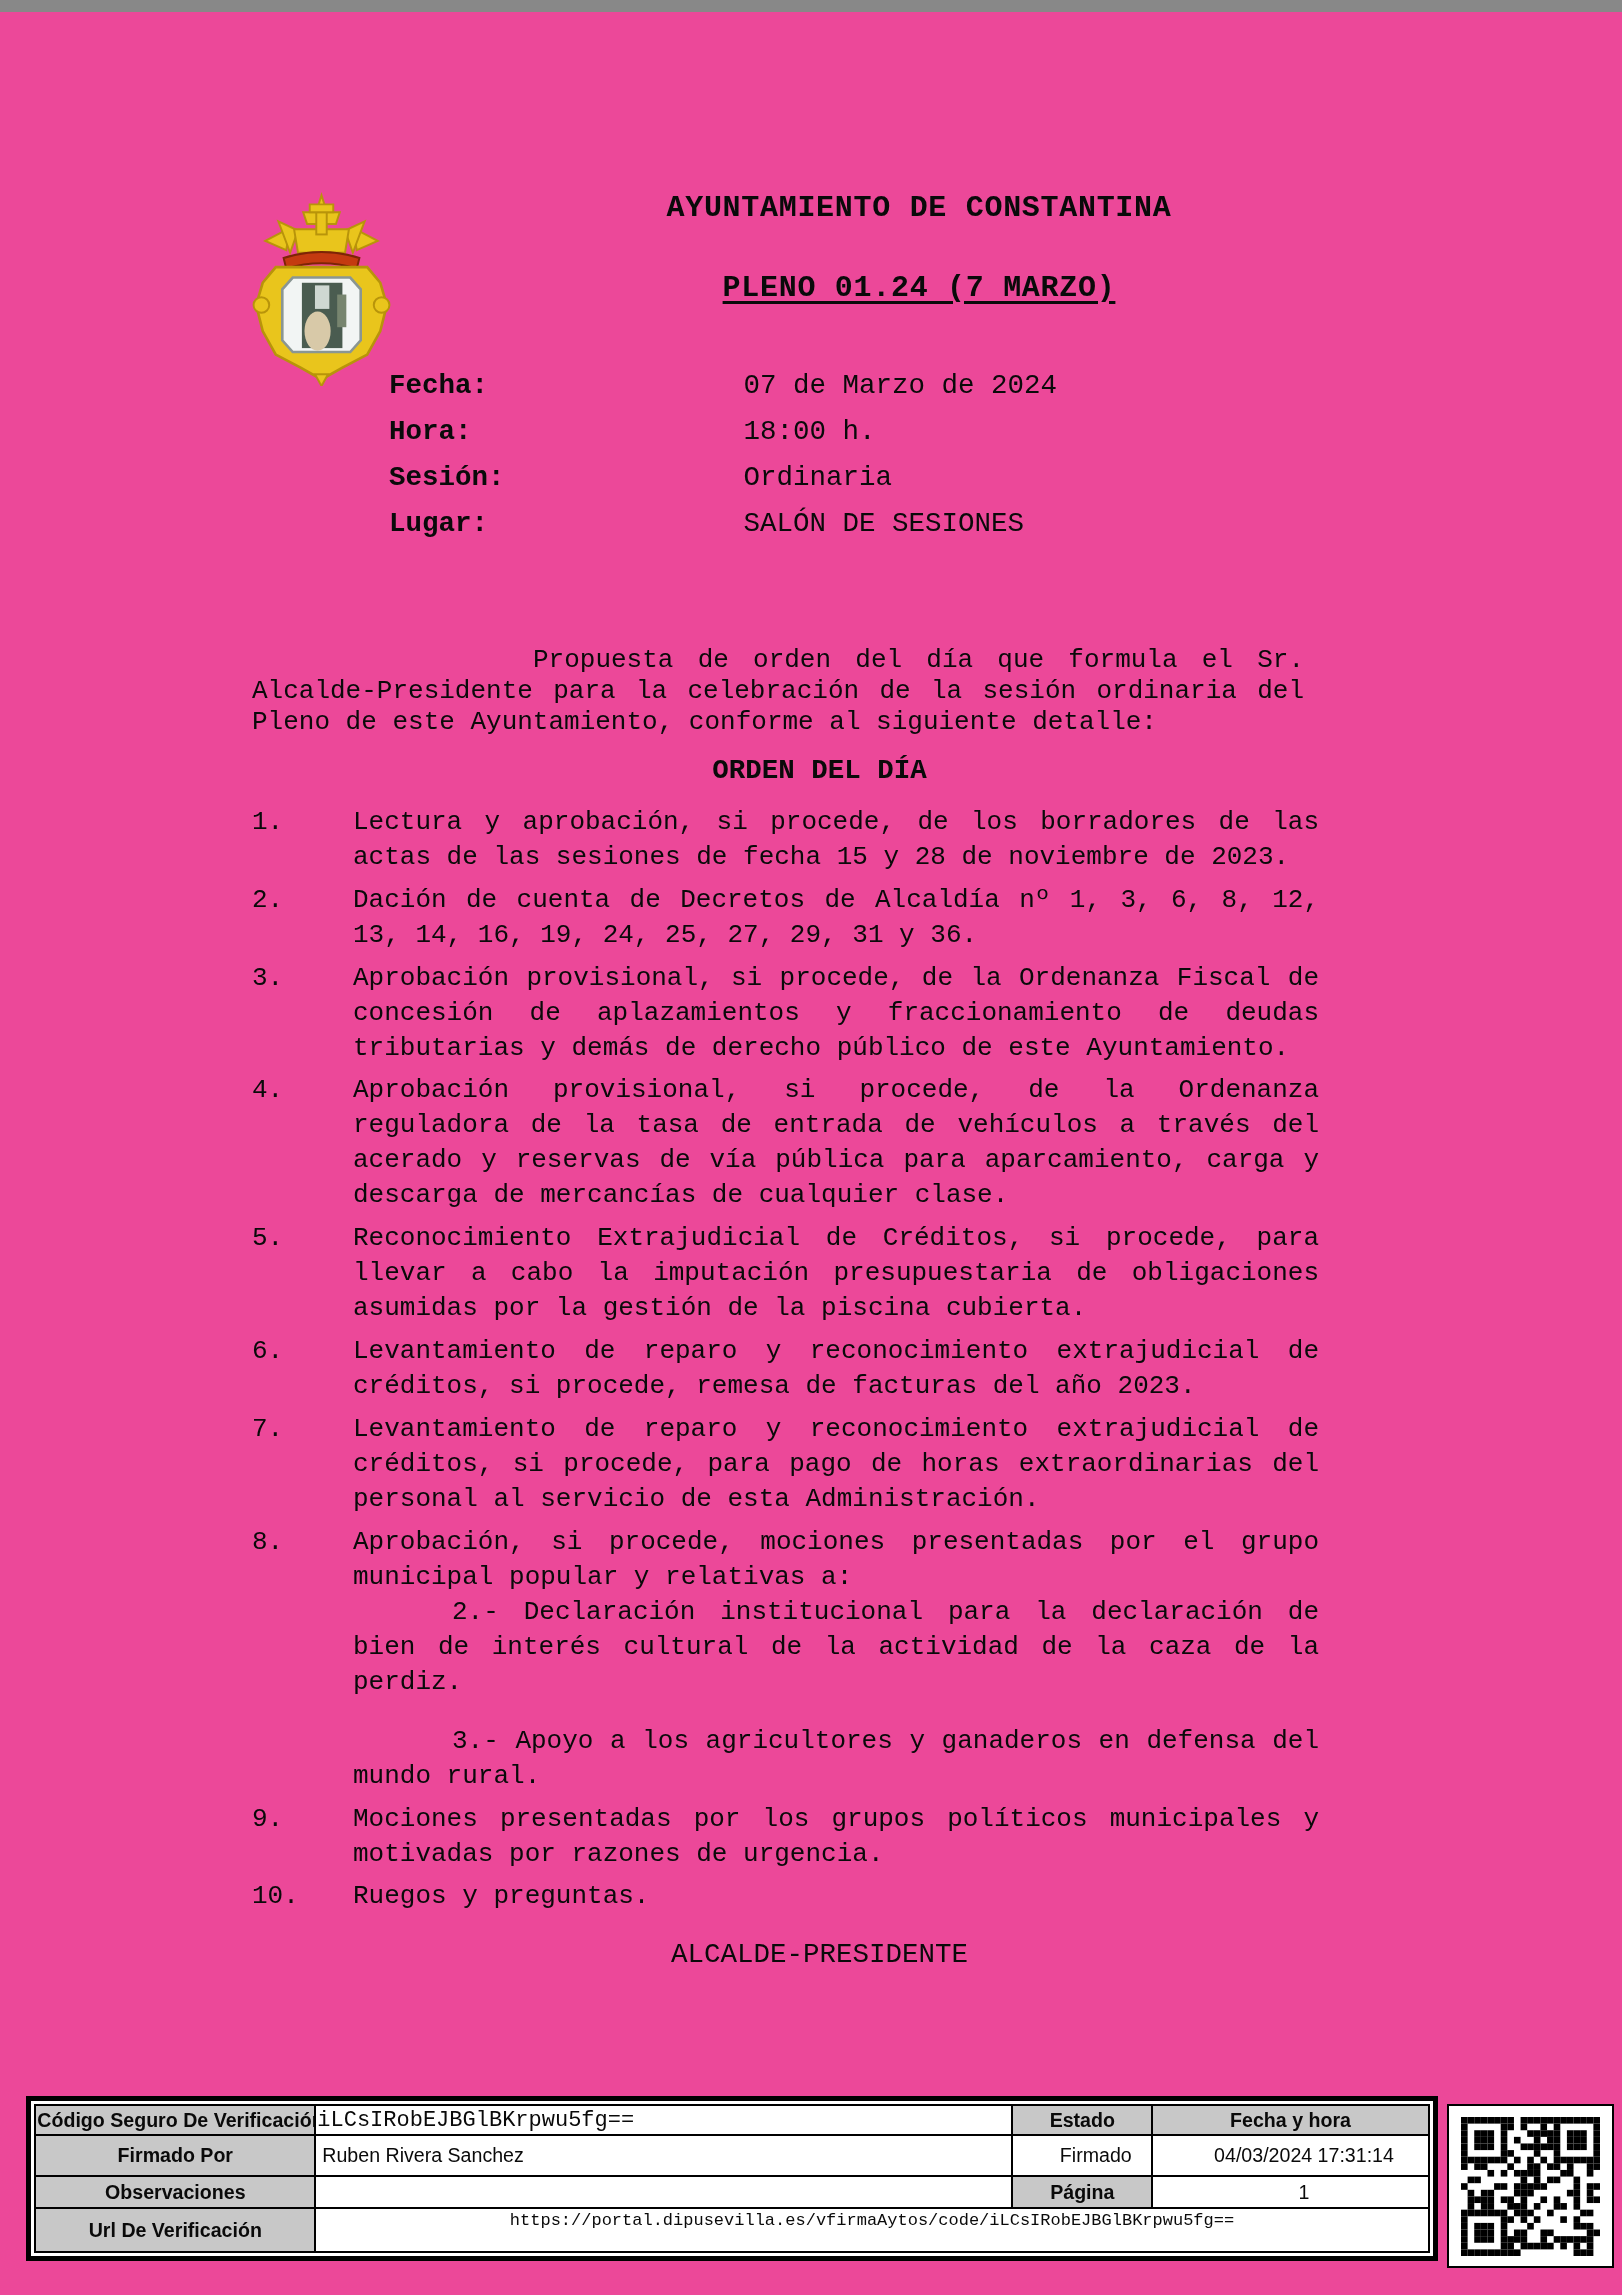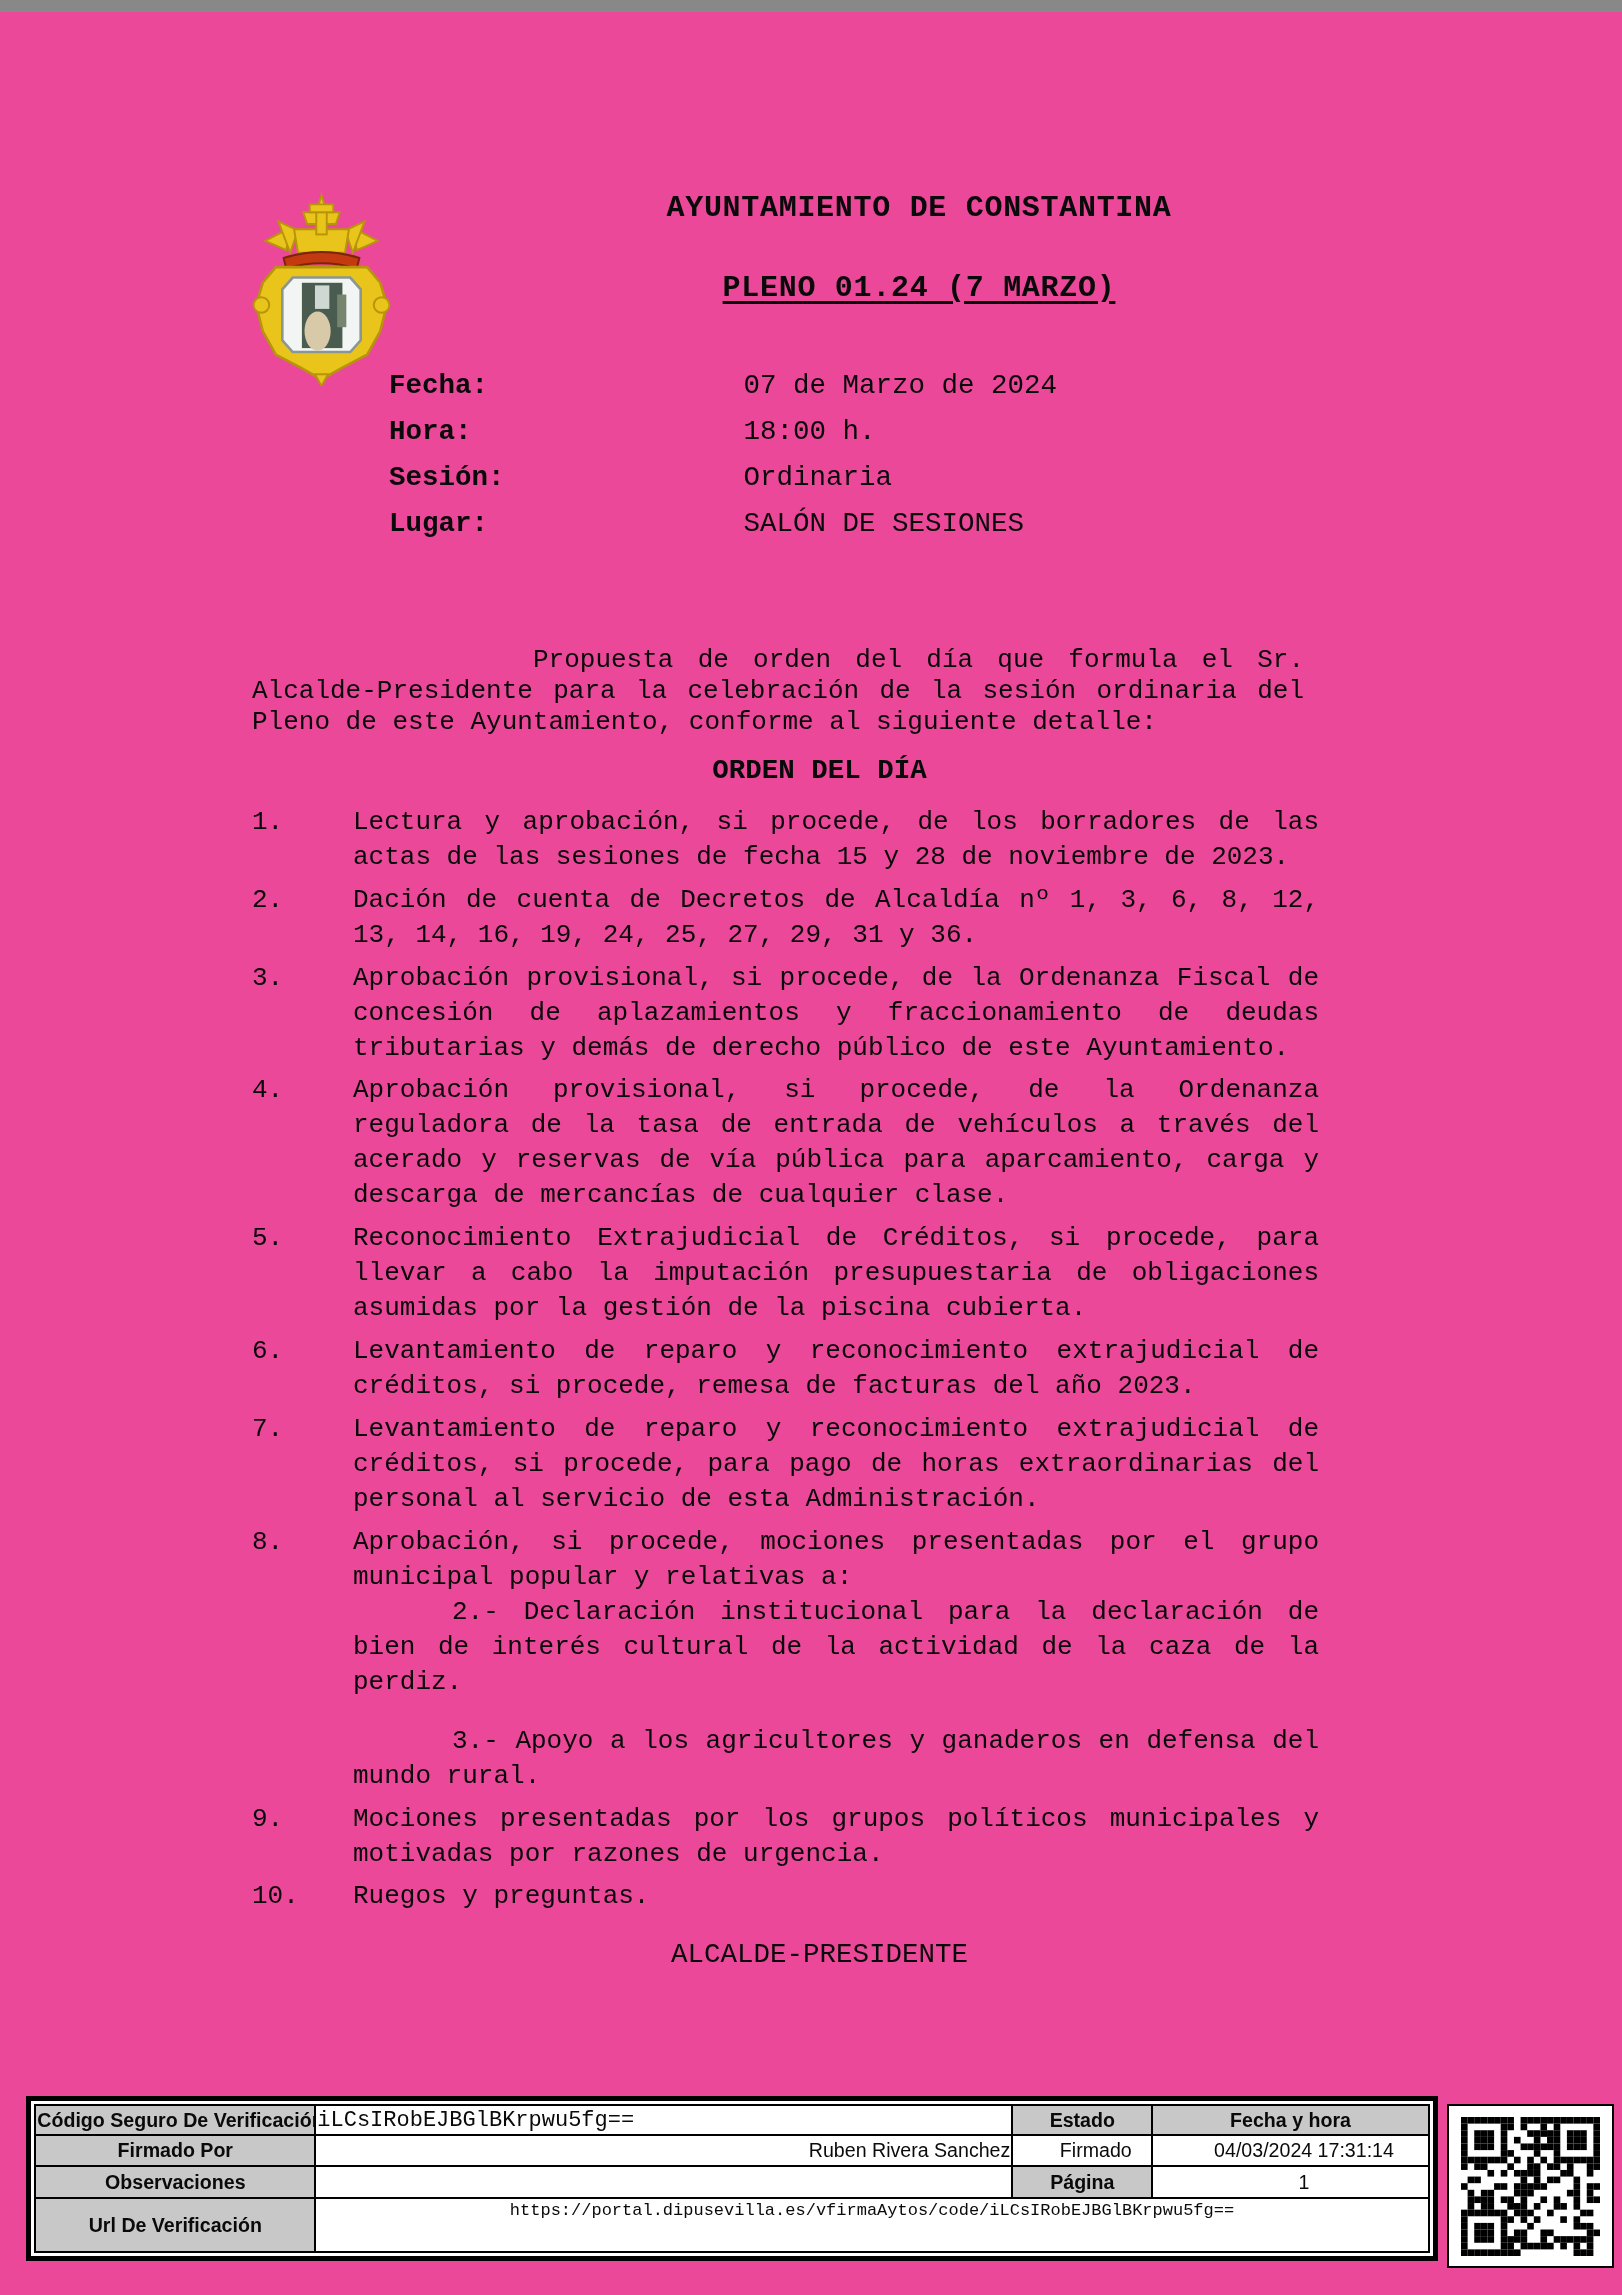--- a/index.html
+++ b/index.html
@@ -76,21 +76,21 @@
   }
   td.val-sans{
     font-family:"Liberation Sans","DejaVu Sans",sans-serif;
     font-size:19.6px;vertical-align:middle;padding-left:28px;
   }
   td.val-mono{
     font-family:"Liberation Mono","DejaVu Sans Mono",monospace;
     font-size:22px;text-align:left;vertical-align:middle;
   }
   td.c{text-align:center;}
-  td.l{text-align:right;padding-left:16px;}
+  td.l{text-align:left;padding-left:6px;}
   tr.r-url td.lbl{vertical-align:middle;}
   td.url-cell{
     font-family:"Liberation Mono","DejaVu Sans Mono",monospace;
     font-size:17px;text-align:center;vertical-align:top;padding-top:2px;
   }
   
   .qr-box{
     position:absolute;left:1447px;top:2092px;width:167px;height:164px;
     border:2px solid #000;background:#fff;box-sizing:border-box;
     display:flex;align-items:center;justify-content:center;
@@ -235,21 +235,21 @@
           <col style="width:140px">
           <col>
         </colgroup>
       <tbody>
           <tr style="height:30px">
         <td class="lbl">Código Seguro De Verificación:</td>
         <td class="val-mono">iLCsIRobEJBGlBKrpwu5fg==</td>
         <td class="lbl">Estado</td>
         <td class="lbl">Fecha y hora</td>
       </tr>
-      <tr style="height:31px">
+      <tr style="height:41px">
         <td class="lbl">Firmado Por</td>
         <td class="val-sans l">Ruben Rivera Sanchez</td>
         <td class="val-sans c">Firmado</td>
         <td class="val-sans c">04/03/2024 17:31:14</td>
       </tr>
       <tr style="height:32px">
         <td class="lbl">Observaciones</td>
         <td class="val-sans l"></td>
         <td class="lbl">Página</td>
         <td class="val-sans c">1</td>

